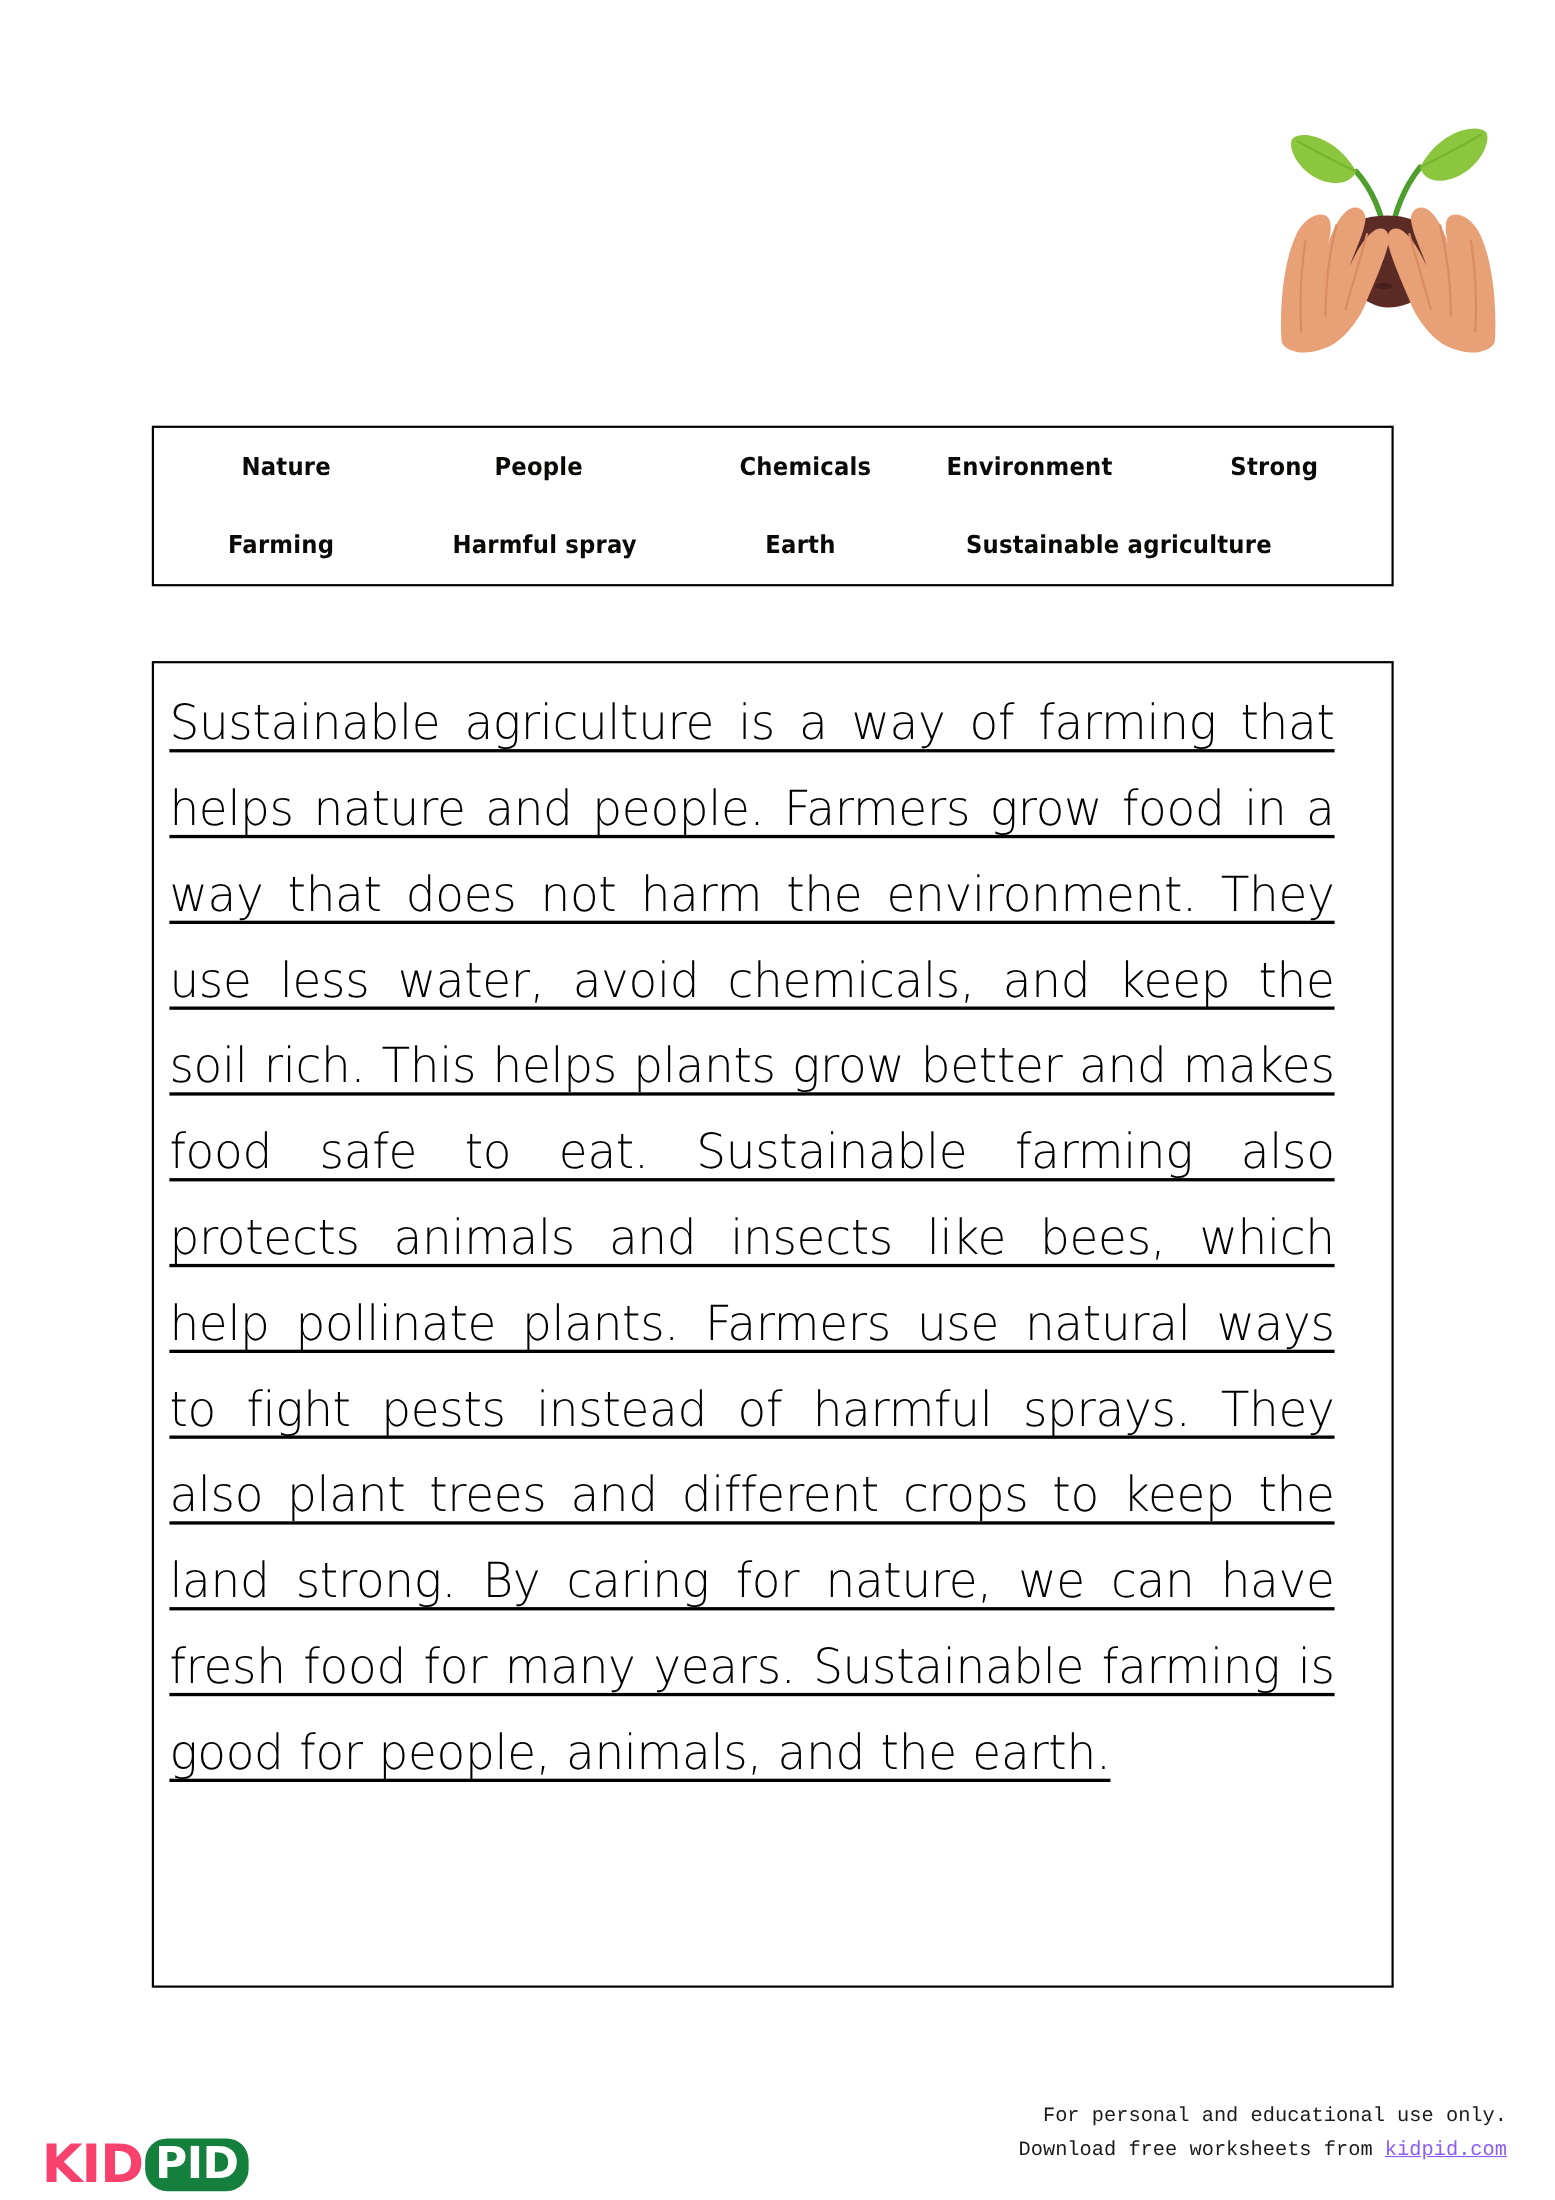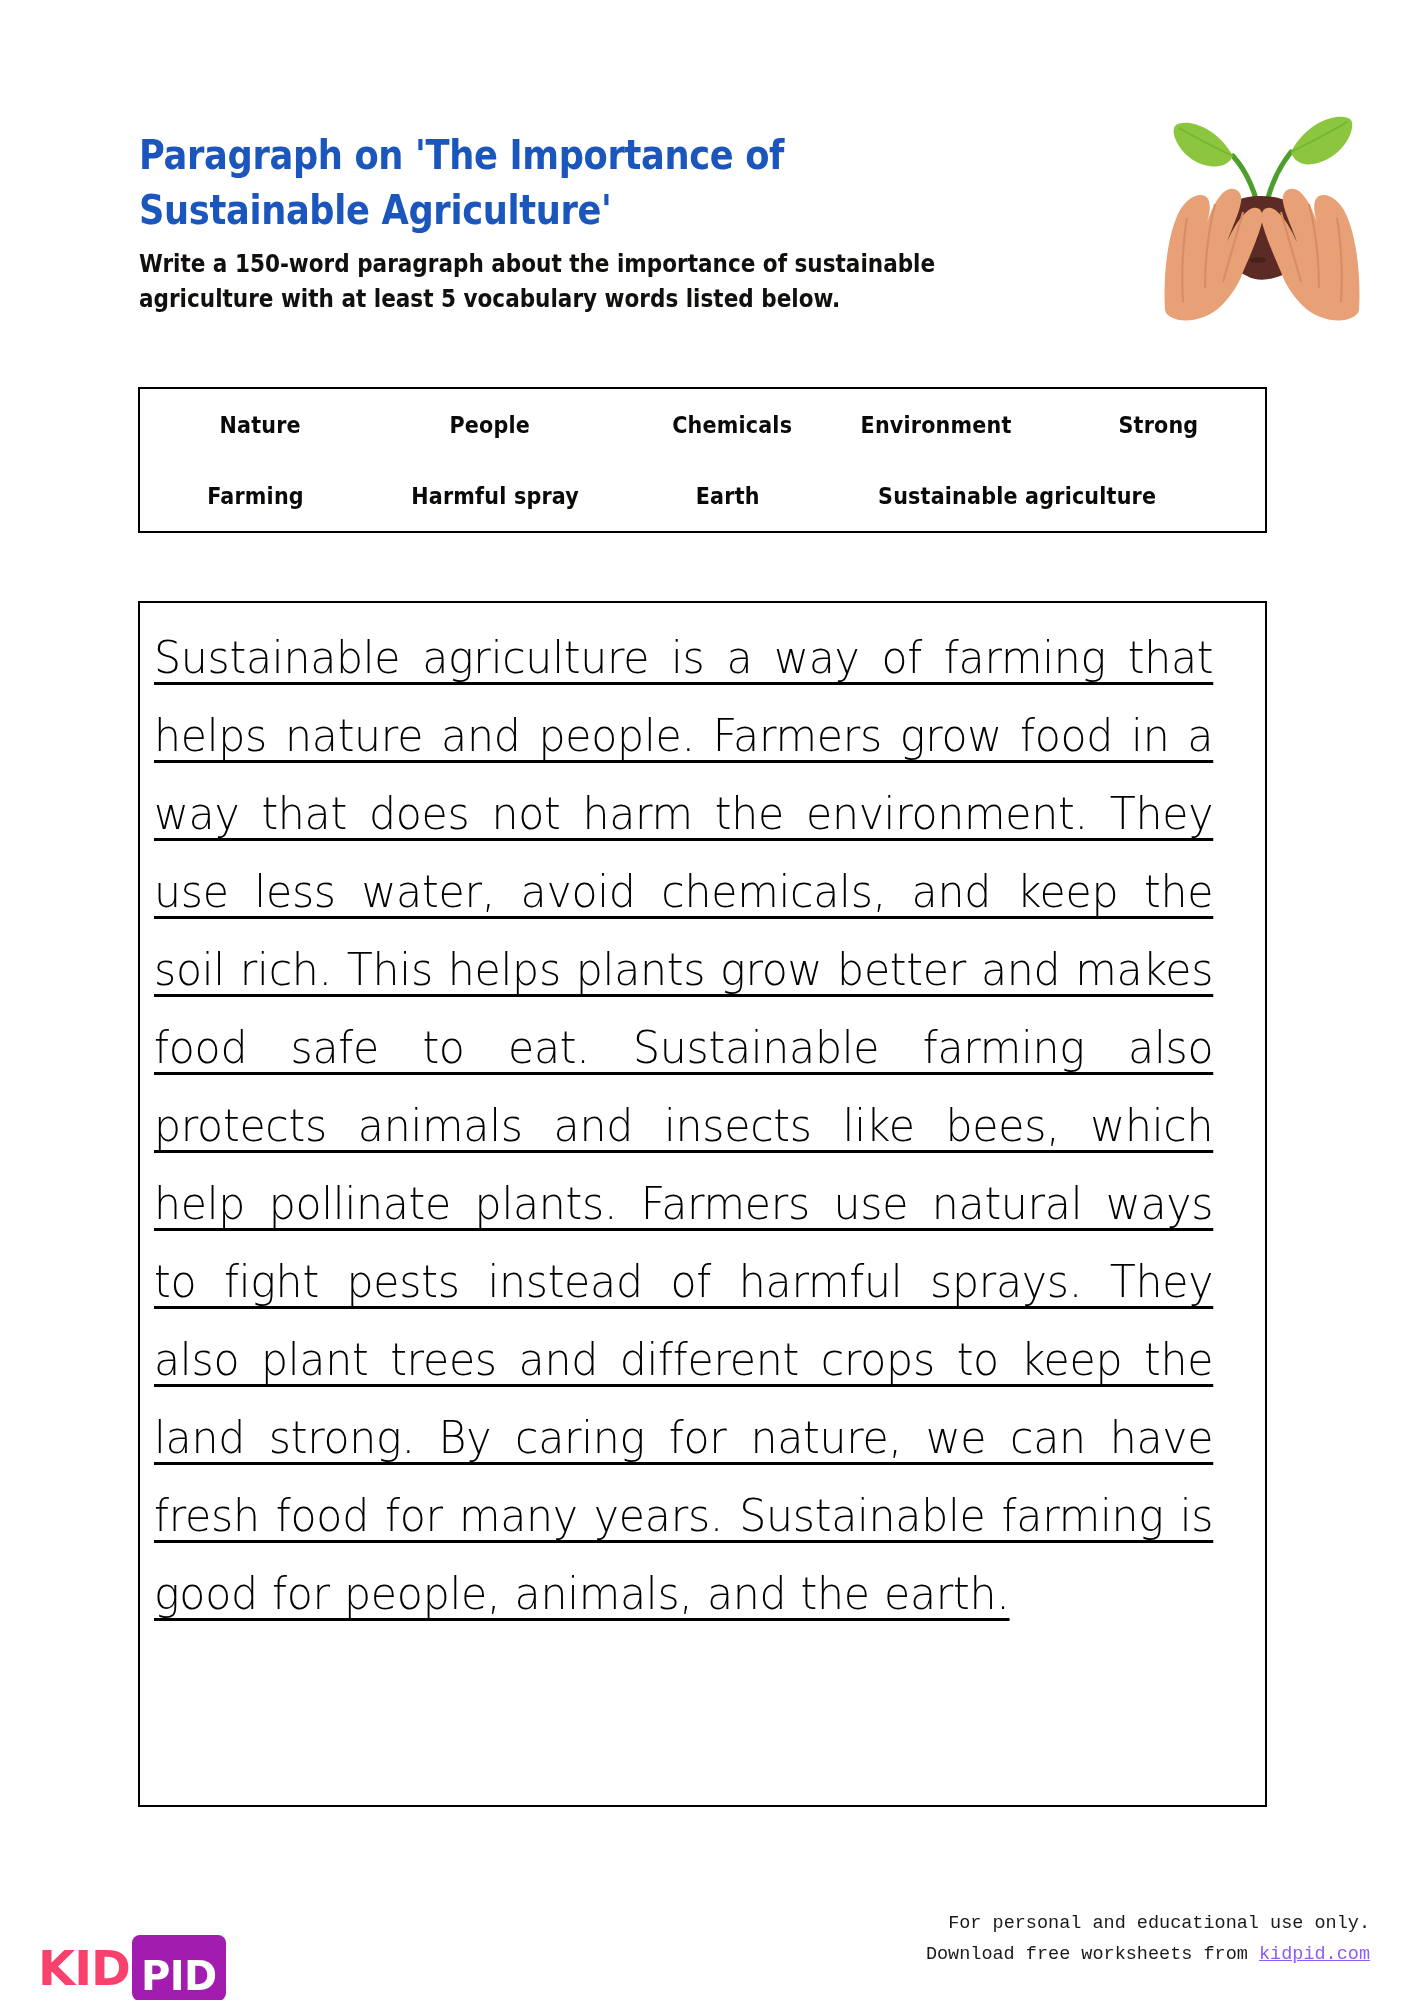--- a/index.html
+++ b/index.html
@@ -146,23 +146,23 @@
   }
   .logo-kid {
     font-family: "DejaVu Sans", sans-serif;
     font-weight: 700;
     font-size: 48px;
     line-height: 48px;
     color: #F8416C;
     letter-spacing: -1px;
   }
   .logo-pid-wrap {
-    background: #a21caf;
-    border-radius: 8px;
-    padding: 20px 9px 4px 9px;
+    background: #15803d;
+    border-radius: 20px;
+    padding: 2px 9px 4px 9px;
     margin-left: 2px;
   }
   .logo-pid {
     font-family: "DejaVu Sans", sans-serif;
     font-weight: 700;
     font-size: 40px;
     line-height: 42px;
     color: #FFFFFF;
     letter-spacing: -0.5px;
   }
@@ -188,24 +188,20 @@
   .footer-link {
     color: #8b5cf6;
     text-decoration: underline;
   }
 </style>
 </head>
 <body>
 
 <div class="page">
 
-  <div class="header">
-    <h1 class="title">Paragraph on 'The Importance of Sustainable Agriculture'</h1>
-    <p class="subtitle">Write a 150-word paragraph about the importance of sustainable agriculture with at least 5 vocabulary words listed below.</p>
-  </div>
 
   <div class="plant-illustration">
     <svg viewBox="0 0 210 230" xmlns="http://www.w3.org/2000/svg">
 
       <path d="M104 125 C100 100 92 78 76 60" stroke="#4E9E2E" stroke-width="5" fill="none" stroke-linecap="round"></path>
       <path d="M106 125 C110 98 118 76 134 56" stroke="#4E9E2E" stroke-width="5" fill="none" stroke-linecap="round"></path>
 
       <path d="M76 60 C58 28 26 22 18 30 C12 38 26 66 52 70 C64 72 72 68 76 60 Z" fill="#8CC63E"></path>
       <path d="M22 32 C40 42 62 54 76 60" stroke="#76B52E" stroke-width="2" fill="none"></path>
 

